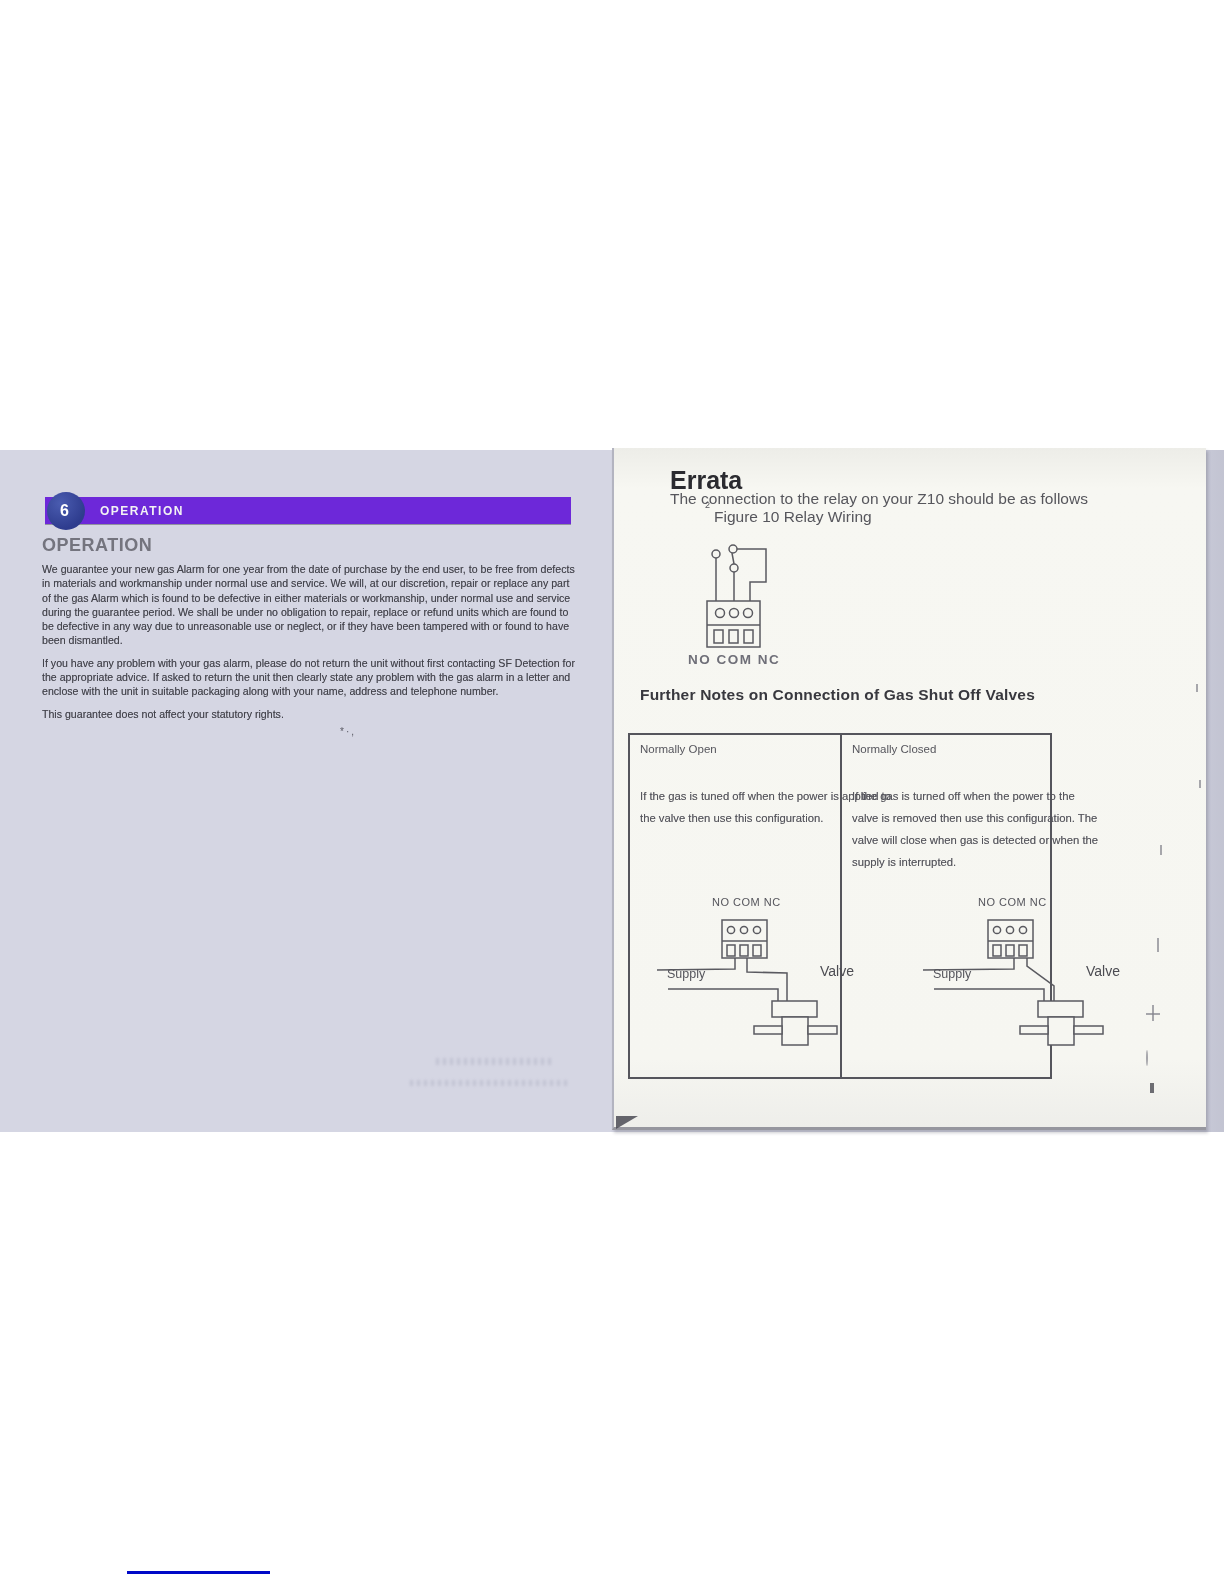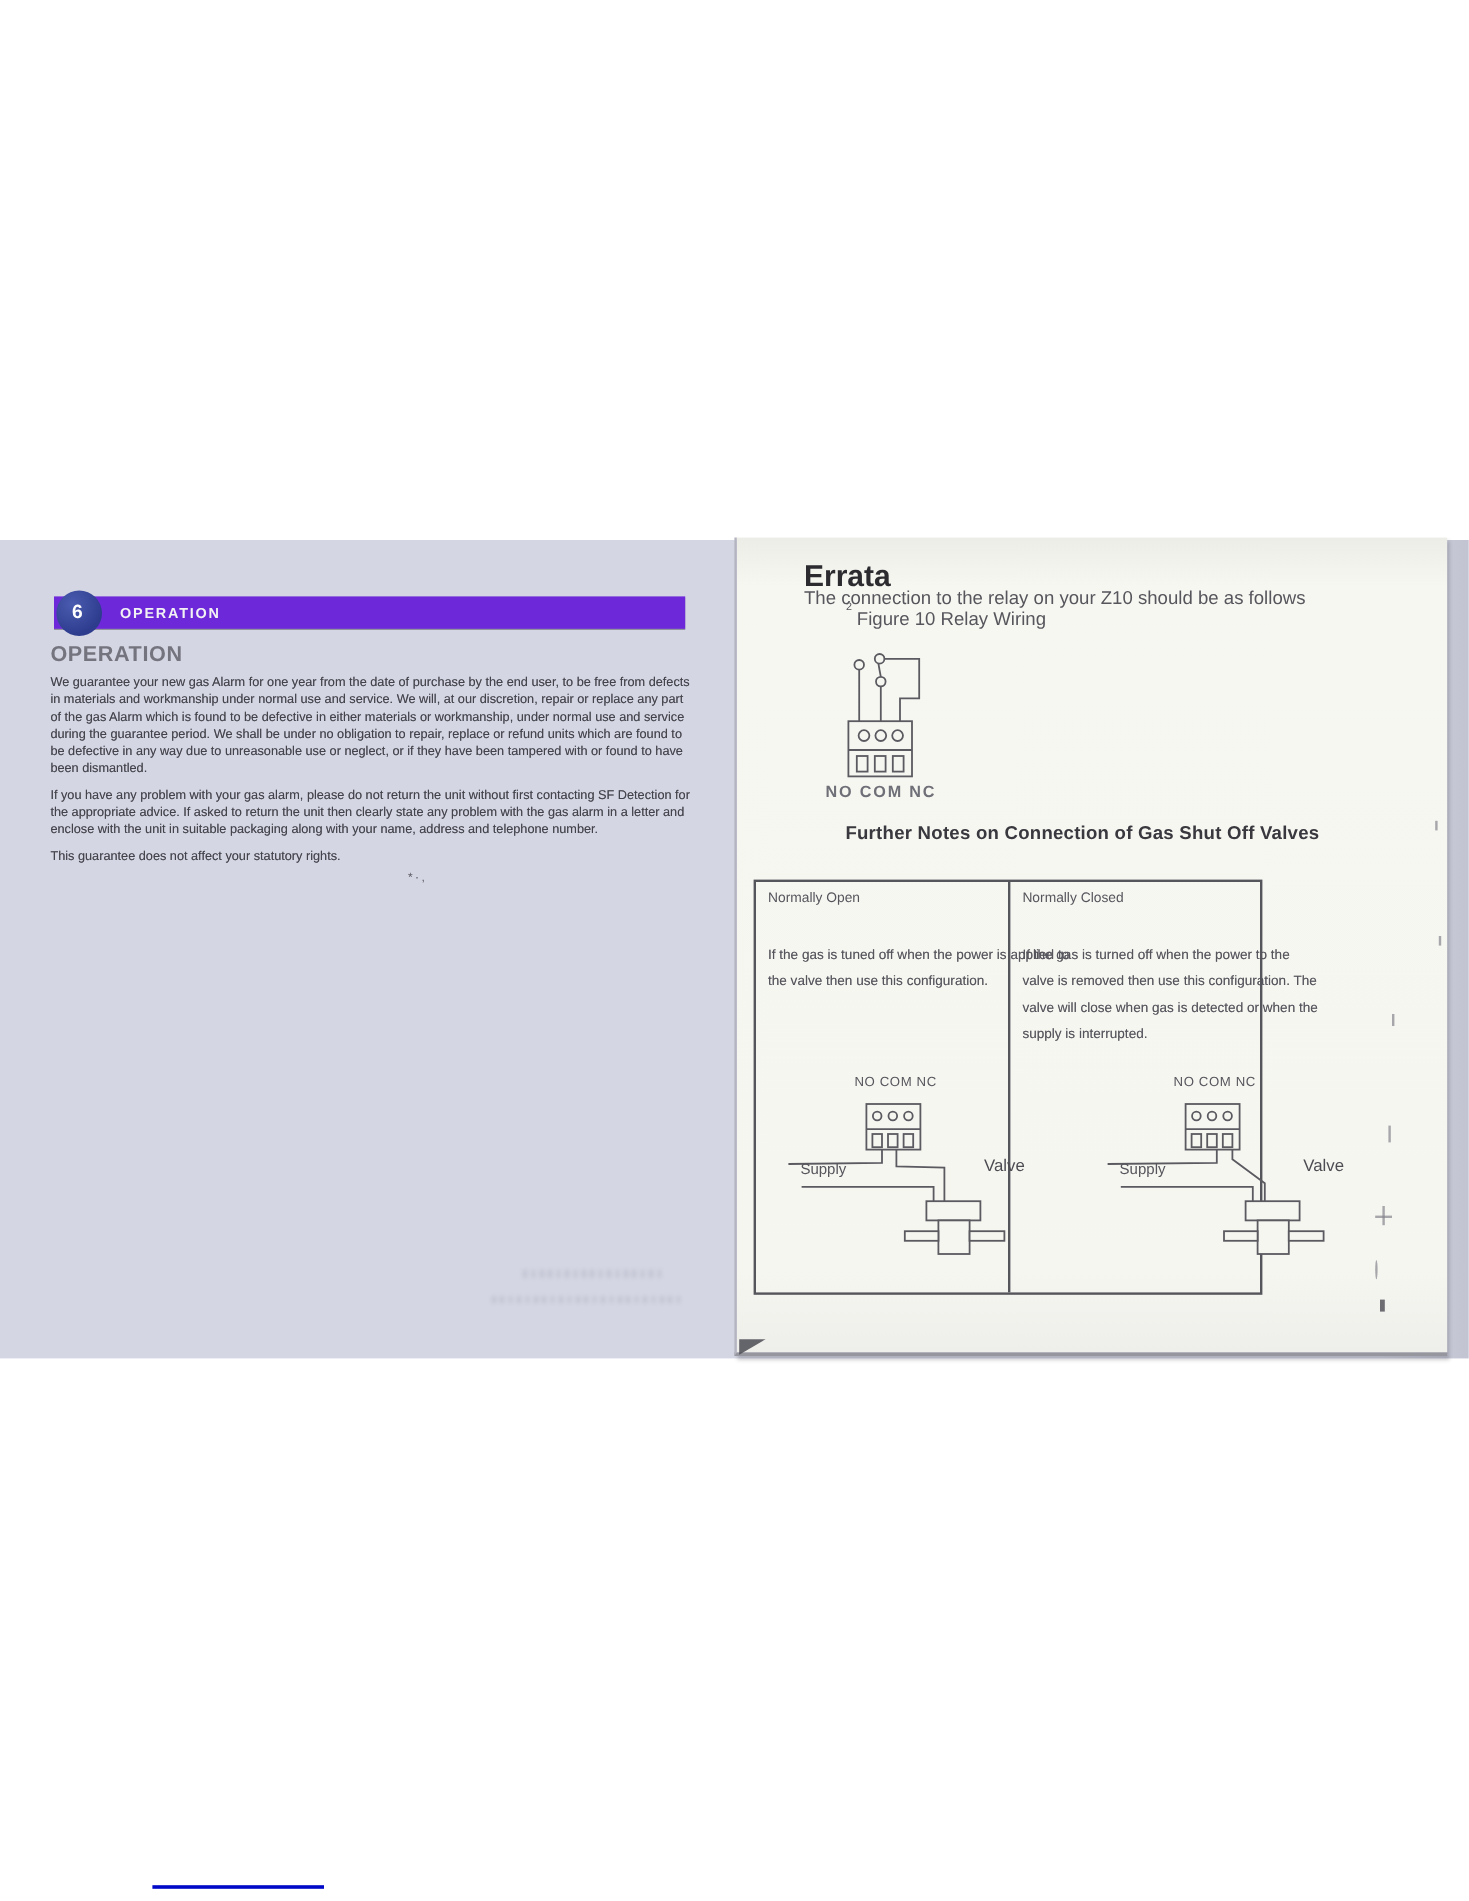--- a/index.html
+++ b/index.html
@@ -39,21 +39,21 @@
     box-shadow:2px 3px 3px rgba(60,60,75,.25);}
   .corner-notch{left:616px;top:1116px;width:0;height:0;
     border-top:13px solid #4b4b55;border-right:22px solid transparent;opacity:.85;}
 
   .errata-h{left:670px;top:466px;font-size:25px;font-weight:bold;color:#2b2b30;}
   .errata-body{left:670px;top:490px;font-size:15.5px;color:#56565c;}
   .figure-caption{left:670px;top:508px;font-size:15.5px;color:#56565c;margin-left:44px;}
   .figure-sup{left:705px;top:500px;font-size:9px;color:#56565c;}
   .relay-label{left:688px;top:652px;font-size:13.5px;font-weight:bold;
     color:#6f6f78;letter-spacing:1.5px;}
-  .notes-h{left:640px;top:686px;width:524px;text-align:center;font-size:15.5px;
+  .notes-h{left:640px;top:686px;width:524px;text-align:left;font-size:15.5px;
     font-weight:bold;color:#38383e;letter-spacing:.2px;}
 
   .valve-table{left:628px;top:733px;width:424px;height:346px;
     border:2px solid #55555c;display:flex;box-sizing:border-box;}
   .vt-cell{width:50%;box-sizing:border-box;padding:8px 10px;position:relative;}
   .vt-cell+.vt-cell{border-left:2px solid #55555c;}
   .vt-header{font-size:11.5px;color:#55555c;}
   .vt-body{margin-top:30px;font-size:11.3px;line-height:22px;color:#55555c;
     width:252px;text-shadow:0 0 .4px rgba(80,80,90,.5);}
 

